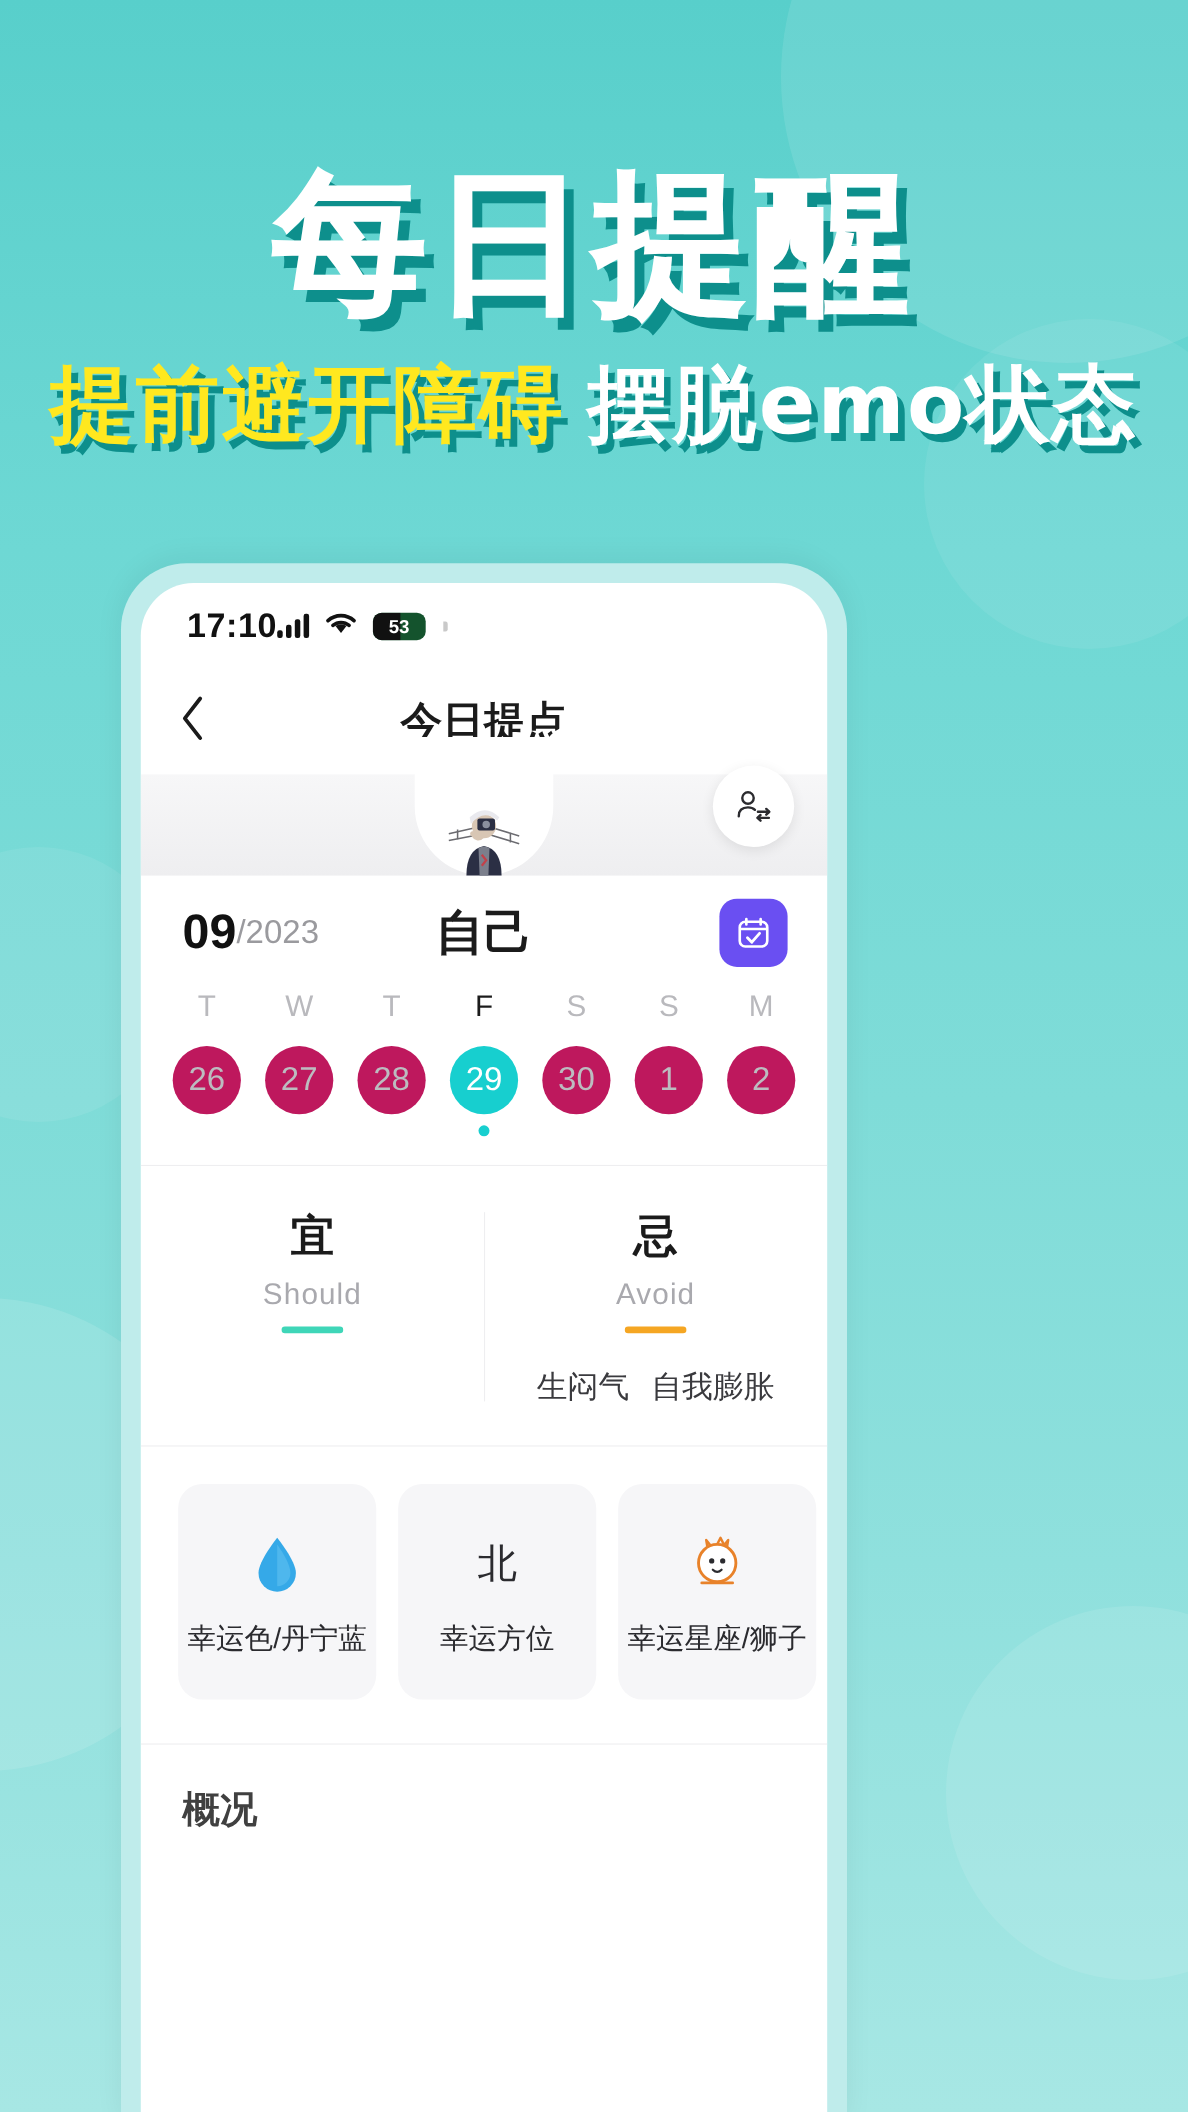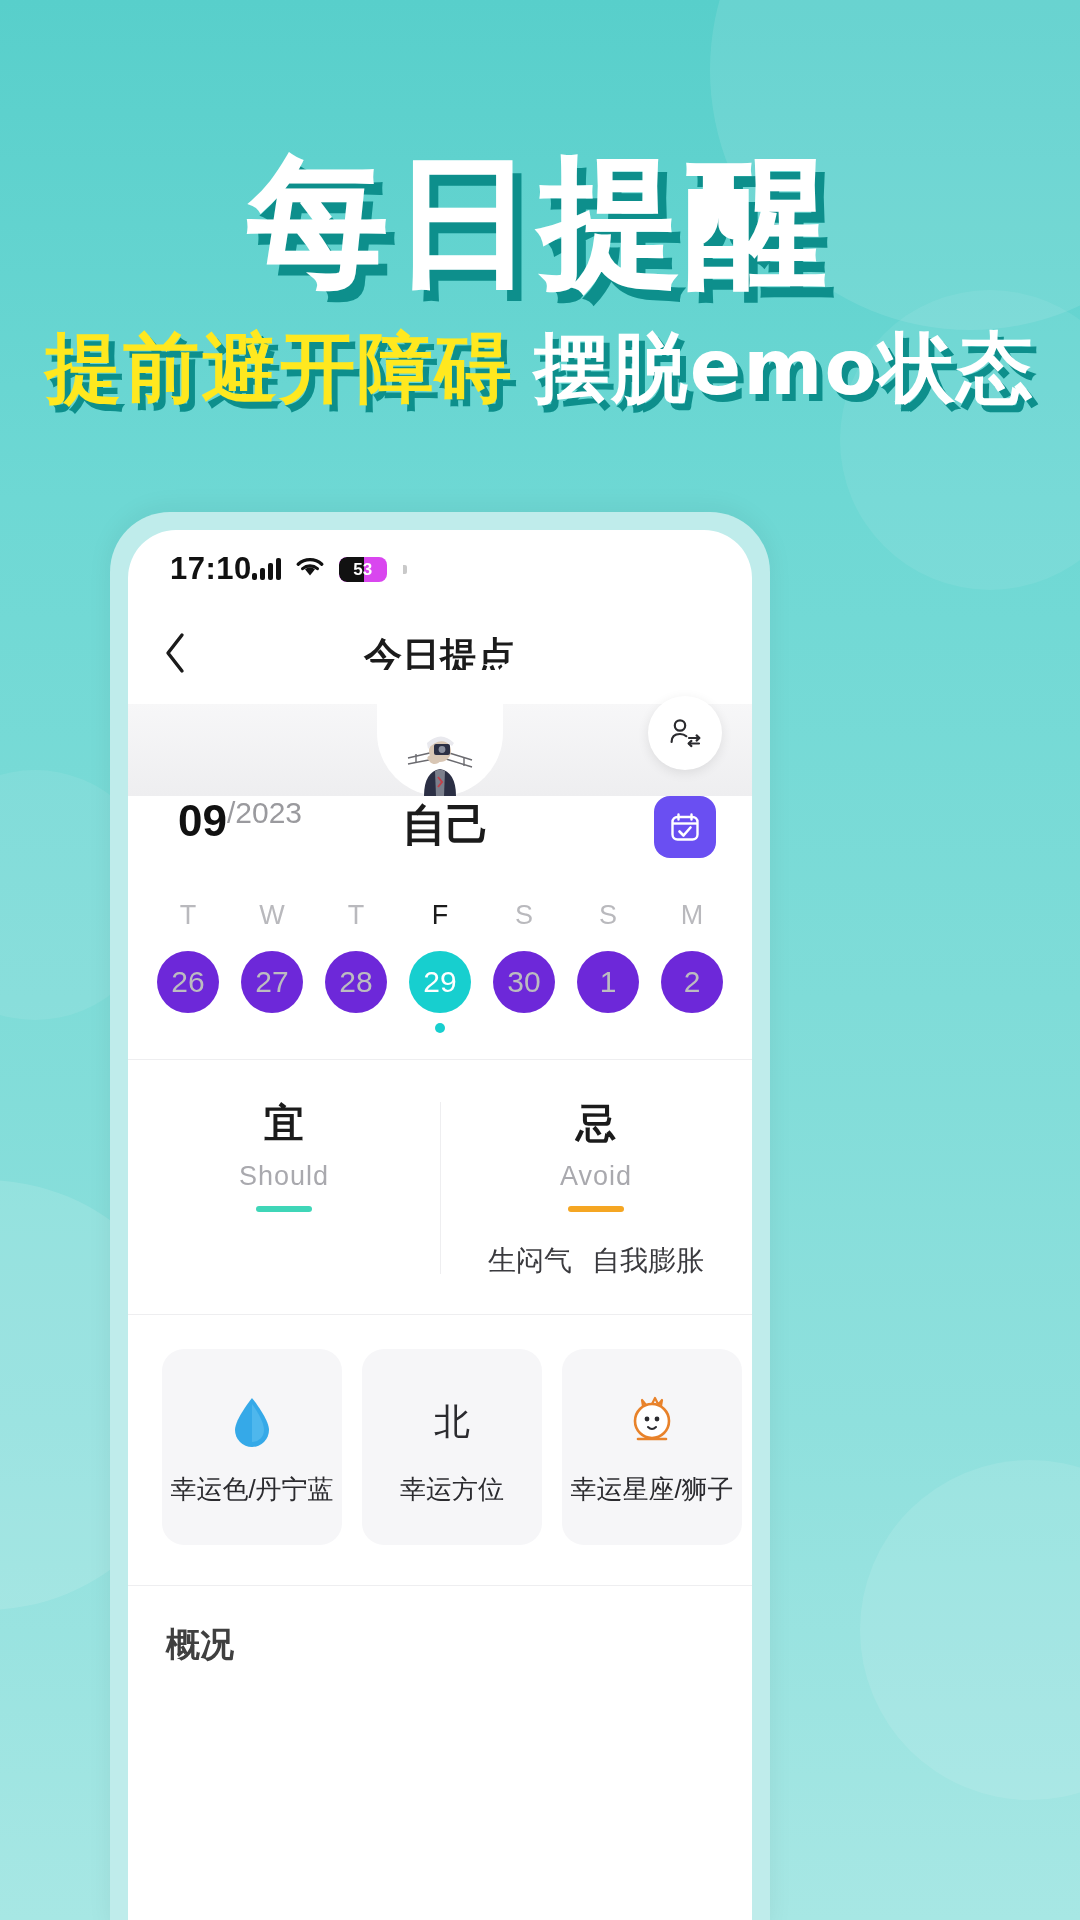--- a/index.html
+++ b/index.html
@@ -57,21 +57,21 @@
   #statusbar{height:78px;display:flex;align-items:center;
              padding:0 42px;box-sizing:border-box;}
   #status-time{font-size:31px;font-weight:bold;color:#111;letter-spacing:.5px;}
   #status-icons{display:flex;align-items:center;gap:14px;}
   .sig{display:flex;align-items:flex-end;gap:3px;height:22px;}
   .sig i{display:block;width:5px;background:#111;border-radius:2px;}
   .sig i:nth-child(1){height:7px;}
   .sig i:nth-child(2){height:12px;}
   .sig i:nth-child(3){height:17px;}
   .sig i:nth-child(4){height:22px;}
-  .batt{position:relative;width:48px;height:25px;border-radius:8px;background:#d946ef;
+  .batt{position:relative;width:48px;height:25px;border-radius:8px;background:#14532d;
         display:flex;align-items:center;overflow:hidden;}
   .batt .fill{position:absolute;left:0;top:0;bottom:0;width:53%;background:#111;border-radius:8px 0 0 8px;}
   .batt .num{position:relative;width:100%;text-align:center;font-size:17px;font-weight:bold;
              color:#fff;line-height:25px;letter-spacing:0;}
   .batt .num span{mix-blend-mode:normal;}
   .batt-nub{width:4px;height:9px;background:#c9c9c9;border-radius:0 2px 2px 0;margin-left:2px;}
 
   
   #navbar{height:96px;display:flex;align-items:center;position:relative;padding:0 34px;box-sizing:border-box;}
   #back-btn{font-size:40px;line-height:1;color:#1b1b1b;font-weight:300;cursor:pointer;}
@@ -83,33 +83,33 @@
          background:#ffffff;border-radius:0 0 64px 64px;}
   #notch:before,#notch:after{content:"";position:absolute;top:0;width:34px;height:34px;background:transparent;}
   #notch:before{left:-34px;border-top-right-radius:34px;box-shadow:12px -12px 0 0 #ffffff;}
   #notch:after{right:-34px;border-top-left-radius:34px;box-shadow:-12px -12px 0 0 #ffffff;}
   #avatar{position:absolute;left:50%;transform:translateX(-50%);top:10px;width:92px;height:92px;}
   #switch-btn{position:absolute;right:30px;top:-8px;width:74px;height:74px;border-radius:37px;
               background:#ffffff;box-shadow:0 3px 12px rgba(0,0,0,.09);
               display:flex;align-items:center;justify-content:center;cursor:pointer;}
 
   
-  #date-row{height:104px;display:flex;position:relative;padding:0 38px;box-sizing:border-box;margin-left:12px;}
+  #date-row{height:104px;display:flex;align-items:center;position:relative;padding:0 38px;box-sizing:border-box;}
   #date-month{font-size:44px;font-weight:bold;color:#111;}
   #date-year{font-size:30px;color:#9a9a9e;font-weight:normal;}
   #profile-name{position:absolute;left:0;right:0;text-align:center;font-size:44px;font-weight:bold;color:#1b1b1b;pointer-events:none;}
   #cal-btn{position:absolute;right:36px;width:62px;height:62px;border-radius:16px;background:#6a4ff2;
            display:flex;align-items:center;justify-content:center;cursor:pointer;}
 
   
   #week{display:flex;padding:0 18px 26px;box-sizing:border-box;}
   .day{flex:1;text-align:center;cursor:pointer;}
   .dow{font-size:27px;color:#b9b9bd;margin-bottom:20px;}
   .dow.active{color:#1b1b1b;}
-  .dnum{width:62px;height:62px;margin:0 auto;border-radius:31px;background:#6d28d9;
+  .dnum{width:62px;height:62px;margin:0 auto;border-radius:31px;background:#be185d;
         display:flex;align-items:center;justify-content:center;font-size:30px;color:#bcbcc0;}
   .dnum.sel{background:#17cfcf;color:#fff;}
   .dot{width:10px;height:10px;border-radius:5px;background:#17cfcf;margin:10px auto 0;}
   .dot.hide{background:transparent;}
 
   .divider{height:1px;background:#eeeef0;margin:0 0;}
 
   
   #sa{display:flex;padding:36px 0 34px;}
   .sa-col{flex:1;text-align:center;position:relative;}

